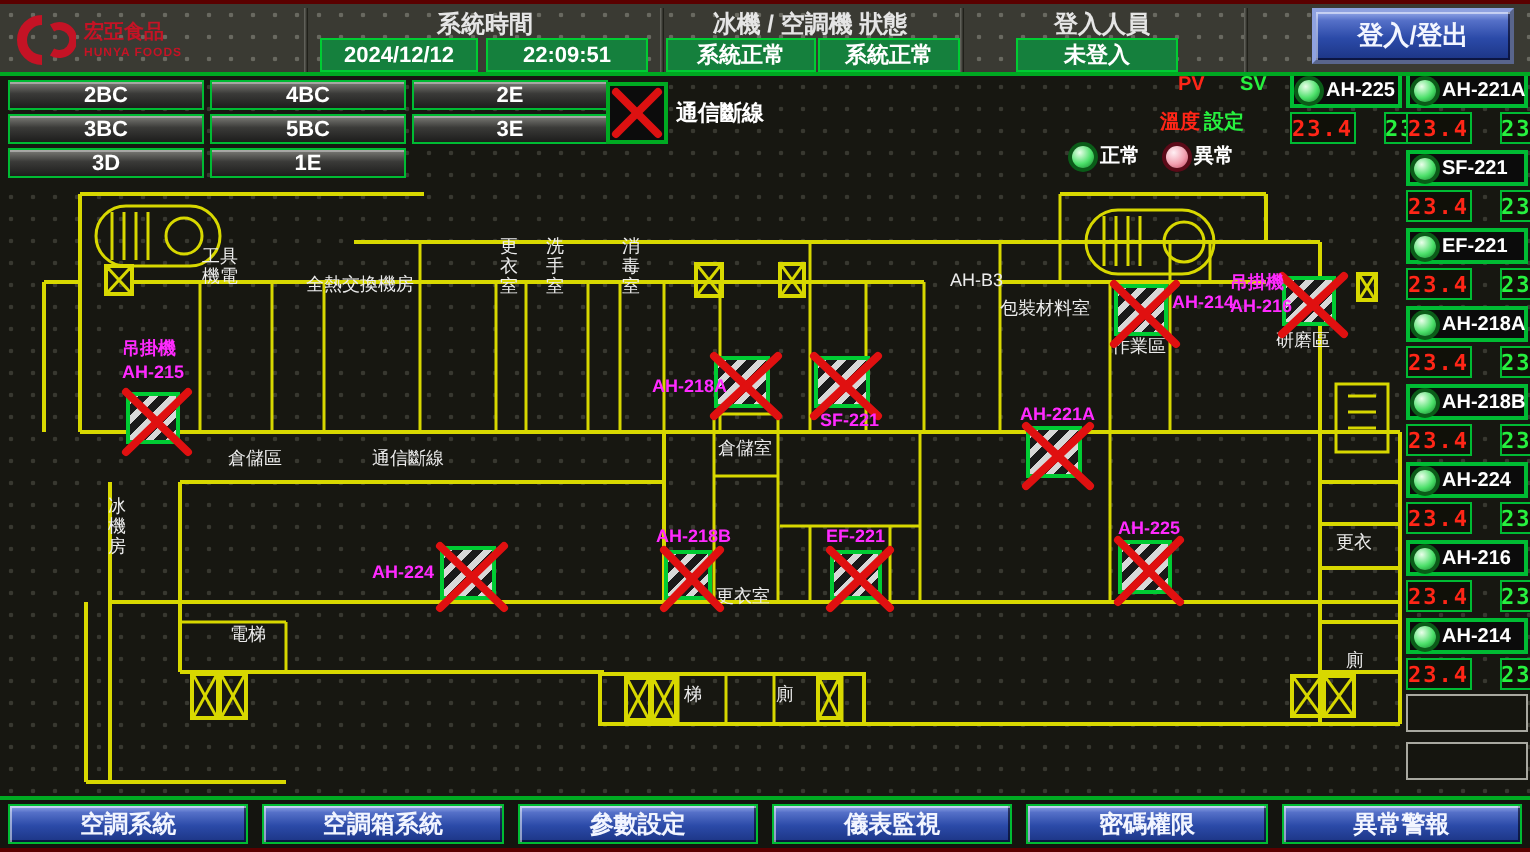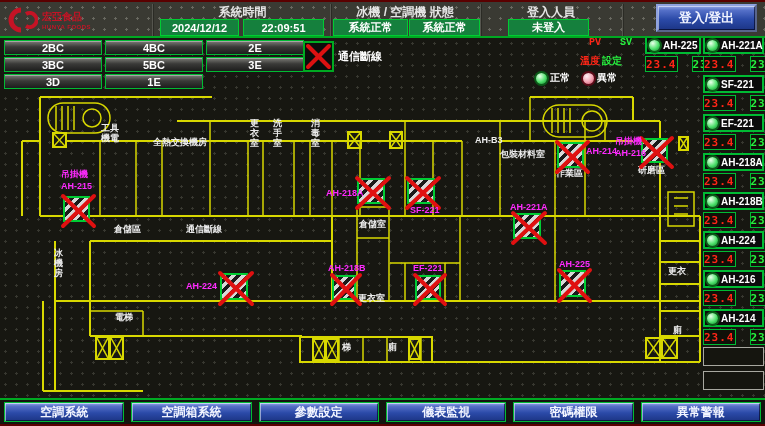--- a/index.html
+++ b/index.html
@@ -24,38 +24,38 @@
     border:2px outset #8fa2e0;box-sizing:border-box;z-index:9;}
   
   .fgrid{position:absolute;left:4px;top:40px;display:grid;grid-template-columns:repeat(3,98px);gap:2px 3px;z-index:7;}
   .fbtn{height:15px;background:linear-gradient(180deg,#7d7d78 0%,#3a3a38 45%,#1d1d1c 100%);
     border:1px solid #00bb33;box-shadow:inset 0 1px rgba(255,255,255,.35);color:#fff;
     font-size:11px;font-weight:bold;display:flex;align-items:center;justify-content:center;box-sizing:border-box;}
   
   .commbox{position:absolute;left:303px;top:41px;width:31px;height:31px;border:2px solid #00aa22;
     background:#0c0c0c;box-sizing:border-box;z-index:7;}
   .commlabel{position:absolute;left:338px;top:49px;color:#fff;font-size:11px;font-weight:bold;z-index:7;}
-  .pvsv{position:absolute;top:37px;font-size:10px;font-weight:bold;z-index:7;font-family:Liberation Mono, monospace;}
+  .pvsv{position:absolute;top:37px;font-size:10px;font-weight:bold;z-index:7;}
   .tempset{position:absolute;left:580px;top:54px;font-size:10px;font-weight:bold;z-index:7;display:flex;gap:2px;}
   .legend{position:absolute;top:71px;display:flex;align-items:center;gap:3px;z-index:7;}
   .legend span{color:#fff;font-size:10px;font-weight:bold;}
   .led{width:11px;height:11px;border-radius:50%;flex:none;
     background:radial-gradient(circle at 35% 30%,#eaffea,#4ce06a 55%,#0c7a24);box-shadow:0 0 0 2px #0a5c18;}
   .led.r{background:radial-gradient(circle at 35% 30%,#fff0f4,#f2a0b0 55%,#c2405a);box-shadow:0 0 0 2px #5c0a18;}
   
   .main{position:absolute;left:0;top:38px;width:765px;height:360px;background-color:#171711;
     background-image:radial-gradient(rgba(190,190,170,.20) 1px,transparent 1.3px);background-size:11px 11px;z-index:1;}
   .walls{position:absolute;left:0;top:0;width:765px;height:426px;z-index:2;pointer-events:none;}
   .marker{position:absolute;border:2px solid #00cc33;box-sizing:border-box;z-index:5;
     background:repeating-linear-gradient(135deg,#d8d8d8 0 3px,#1a1a1a 3px 7px);}
   .marker svg{position:absolute;left:-3px;top:-3px;overflow:visible;}
   .shaft{position:absolute;border:2px solid #d8d800;box-sizing:border-box;z-index:4;}
   .shaft svg{position:absolute;left:0;top:0;}
   .mlabel{position:absolute;color:#ff2aff;font-size:9px;font-weight:bold;white-space:nowrap;z-index:6;line-height:10px;}
-  .roomlabel{position:absolute;color:#ececec;font-size:9px;font-weight:bold;line-height:10px;
+  .roomlabel{position:absolute;color:#ececec;font-size:9px;font-weight:normal;line-height:10px;
     white-space:pre-line;z-index:4;text-align:left;}
   
   .uhdr{position:absolute;height:18px;background:#0b0b0b;border:2px solid #00bb33;display:flex;
     align-items:center;gap:3px;padding-left:2px;box-sizing:border-box;z-index:7;}
   .uname{color:#fff;font-size:10px;font-weight:bold;white-space:nowrap;}
   .uvals{position:absolute;height:16px;display:flex;gap:14px;z-index:7;}
   .uvals span{flex:1;background:#101008;border:1px solid #00bb33;font-family:"DejaVu Sans Mono",monospace;
     font-size:11px;font-weight:bold;letter-spacing:1px;display:flex;align-items:center;justify-content:center;}
   .pvv{color:#ff2617;} .svv{color:#27f03f;}
   .empty-slot{position:absolute;border:1px solid #a8a8a0;background:#15150f;box-sizing:border-box;z-index:7;}

